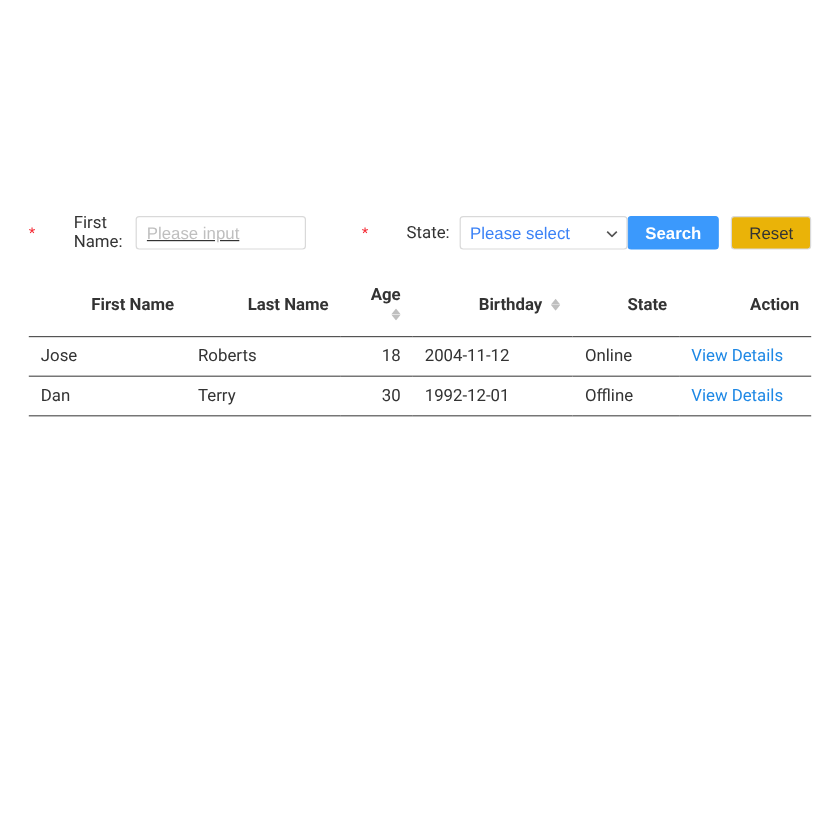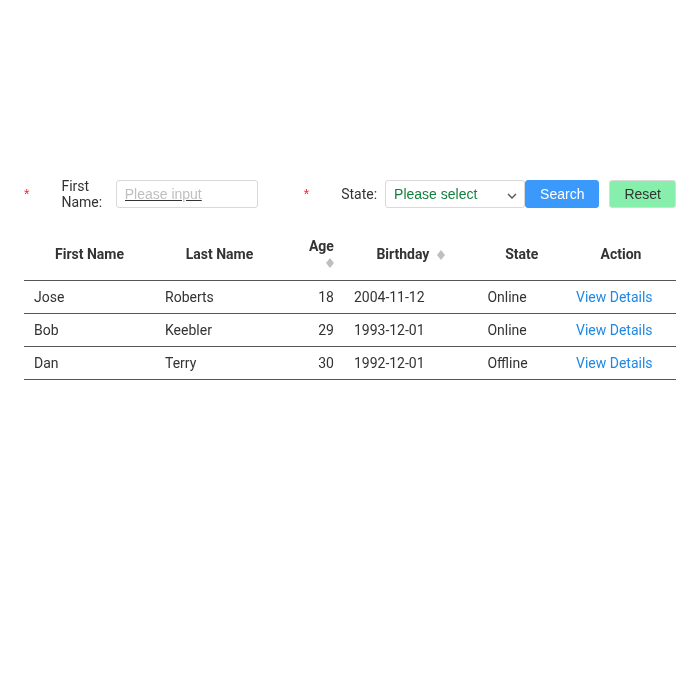--- a/index.html
+++ b/index.html
@@ -53,53 +53,54 @@
       height: 28px;
       border: 1px solid #d9d9d9;
       border-radius: 3px;
       padding: 0 24px 0 8px;
       font-size: 14px;
       width: 140px;
       background: #fff;
       appearance: none;
       -webkit-appearance: none;
       cursor: pointer;
-      color: #15803d;
+      color: #3b82f6;
     }
     .select-caret {
       position: absolute;
       right: 8px;
       top: 50%;
       transform: translateY(-50%);
       pointer-events: none;
     }
     .btn {
       height: 28px;
       padding: 0 14px;
       border-radius: 3px;
       font-size: 14px;
       cursor: pointer;
       border: 1px solid #d9d9d9;
-      background: #86efac;
+      background: #eab308;
       color: #333;
     }
     .btn-primary {
       background: #3b99fc;
       border-color: #3b99fc;
       color: #fff;
+      font-weight: bold;
     }
     .spacer { flex: 1; }
     .gap-lg { margin-left: 46px; }
     .gap-btn { margin-left: 10px; }
     table {
       width: 100%;
       border-collapse: collapse;
     }
     thead th {
-      text-align: center;
+      text-align: right;
       font-weight: 700;
       font-size: 14px;
       color: #333;
       padding: 10px 10px;
       border-bottom: 1px solid #555;
     }
     tbody td {
       padding: 8px 10px;
       border-bottom: 1px solid #555;
       color: #333;
@@ -185,28 +186,20 @@
   <tbody id="tbody">
       <tr>
         <td>Jose</td>
         <td>Roberts</td>
         <td class="col-age">18</td>
         <td>2004-11-12</td>
         <td>Online</td>
         <td class="col-action"><span class="link">View Details</span></td>
       </tr>
       <tr>
-        <td>Bob</td>
-        <td>Keebler</td>
-        <td class="col-age">29</td>
-        <td>1993-12-01</td>
-        <td>Online</td>
-        <td class="col-action"><span class="link">View Details</span></td>
-      </tr>
-      <tr>
         <td>Dan</td>
         <td>Terry</td>
         <td class="col-age">30</td>
         <td>1992-12-01</td>
         <td>Offline</td>
         <td class="col-action"><span class="link">View Details</span></td>
       </tr>
     </tbody>
 </table>
 

